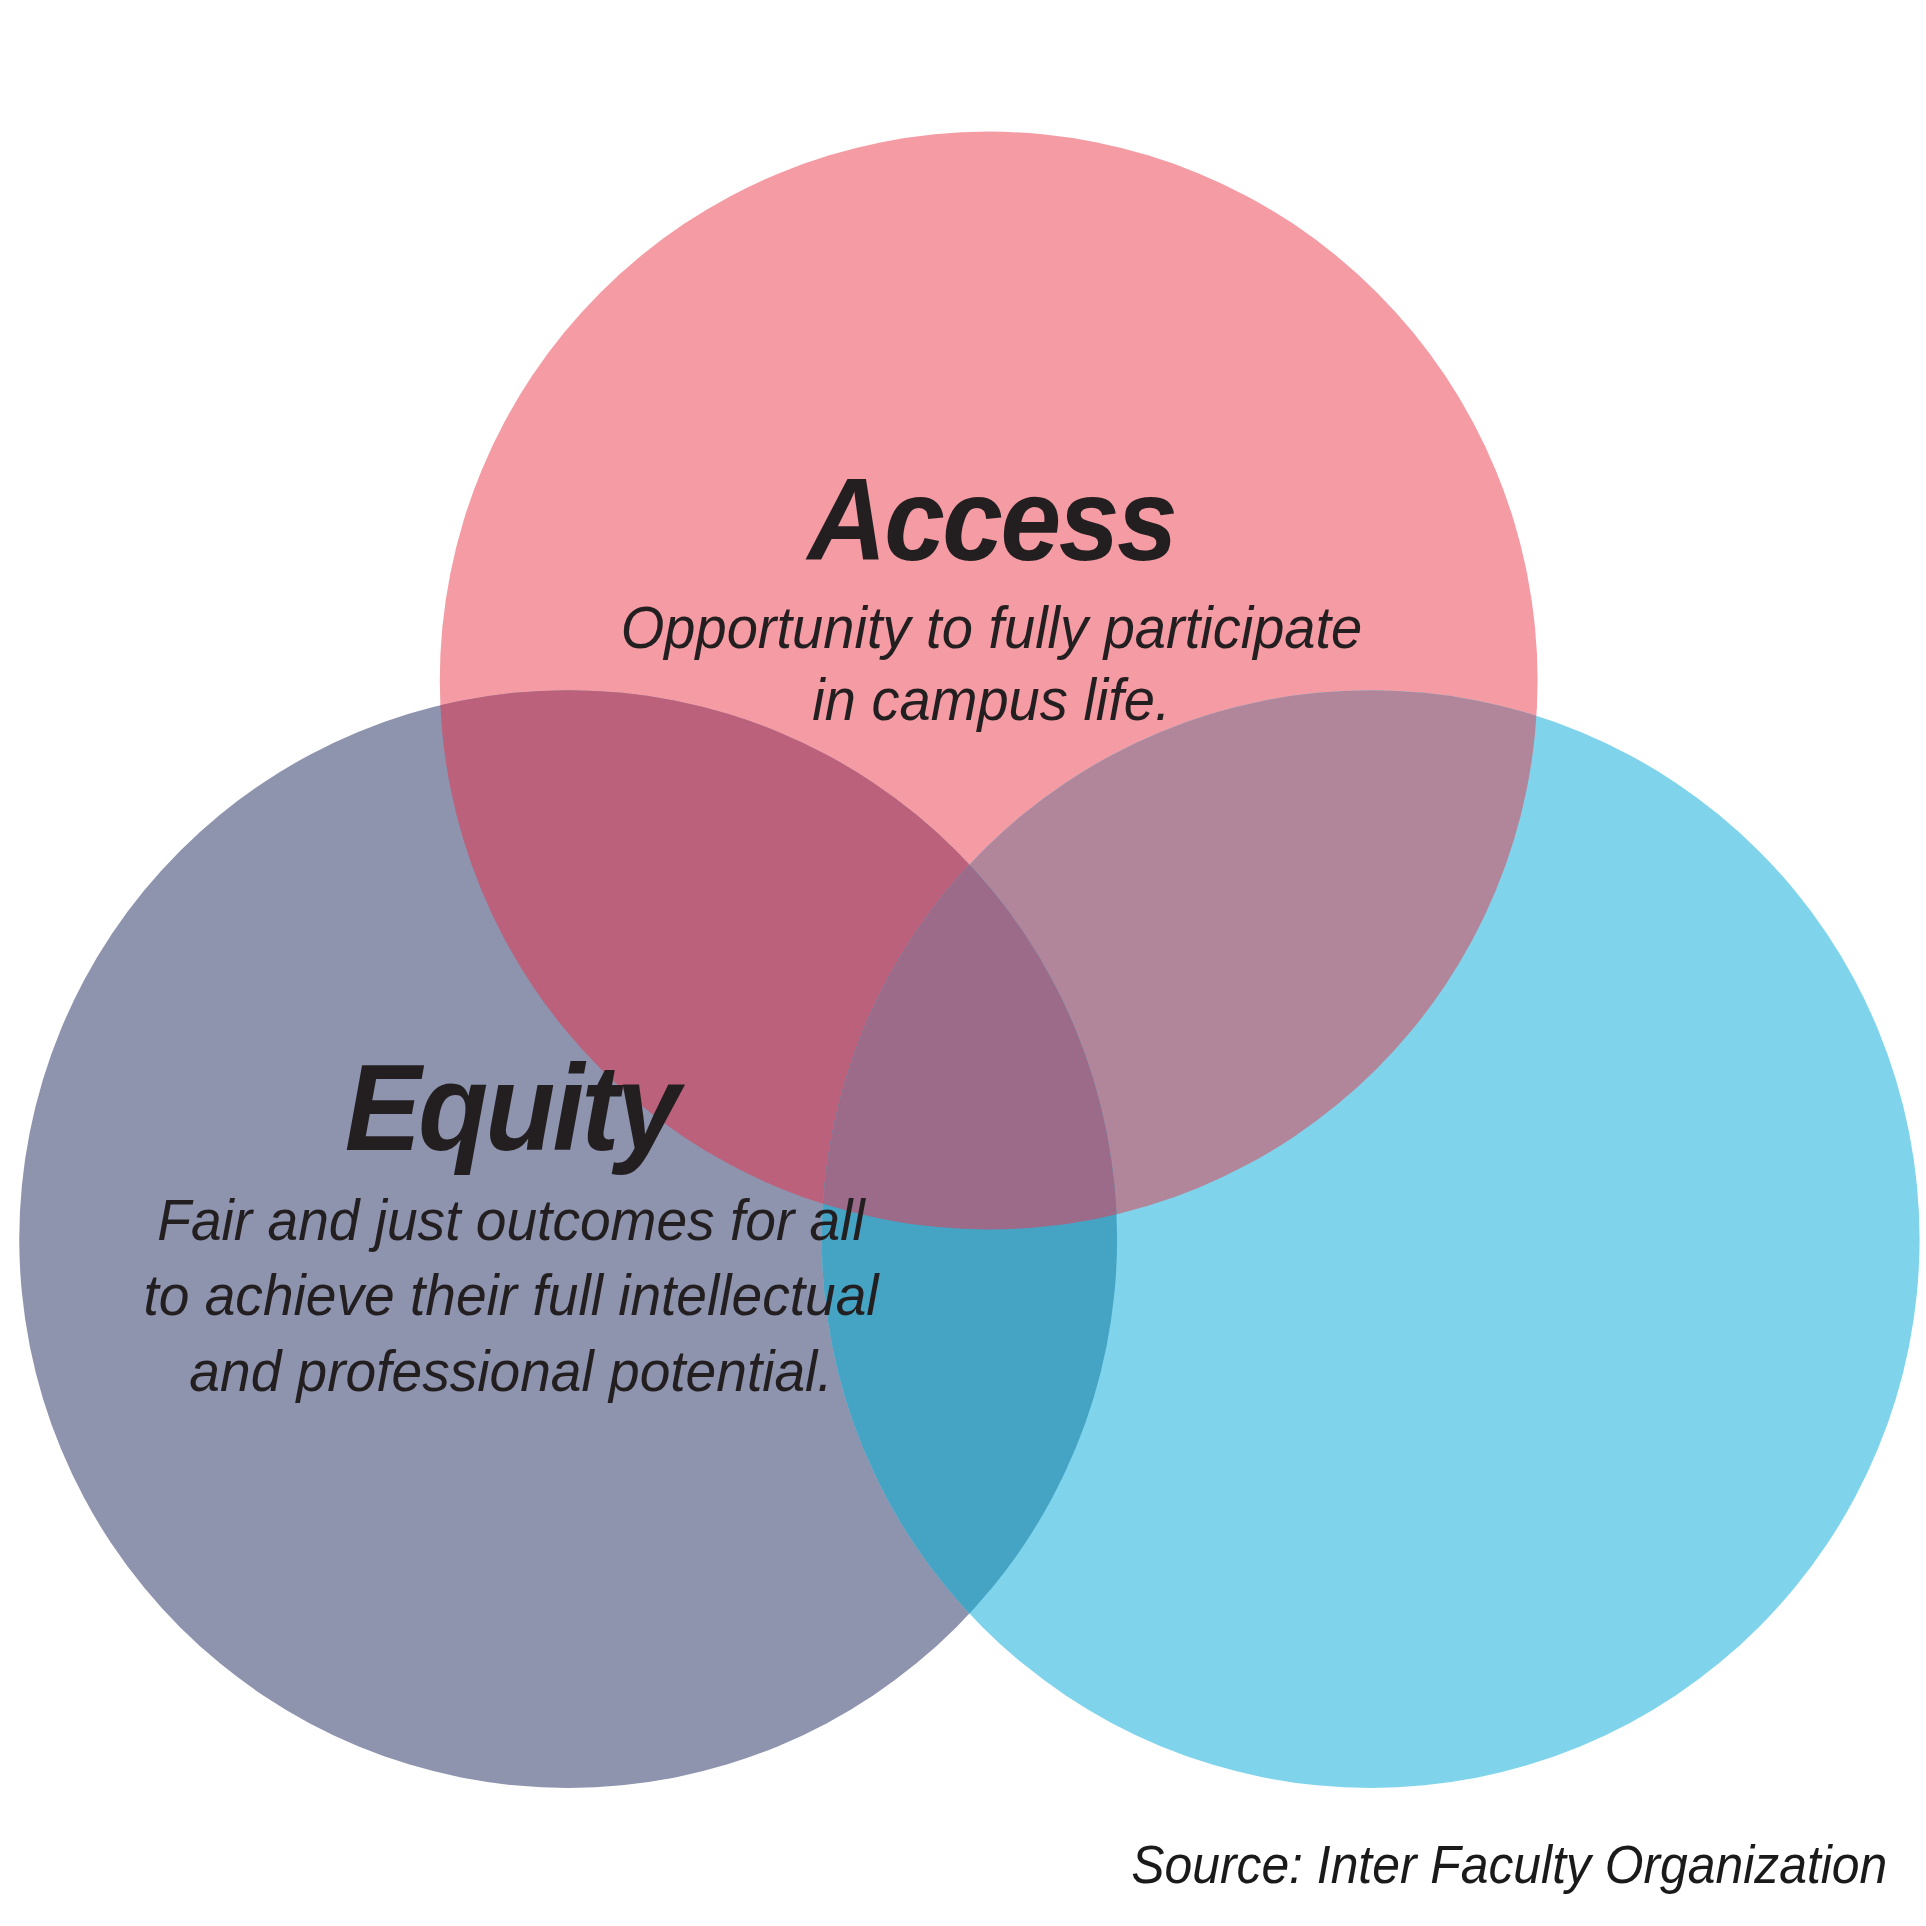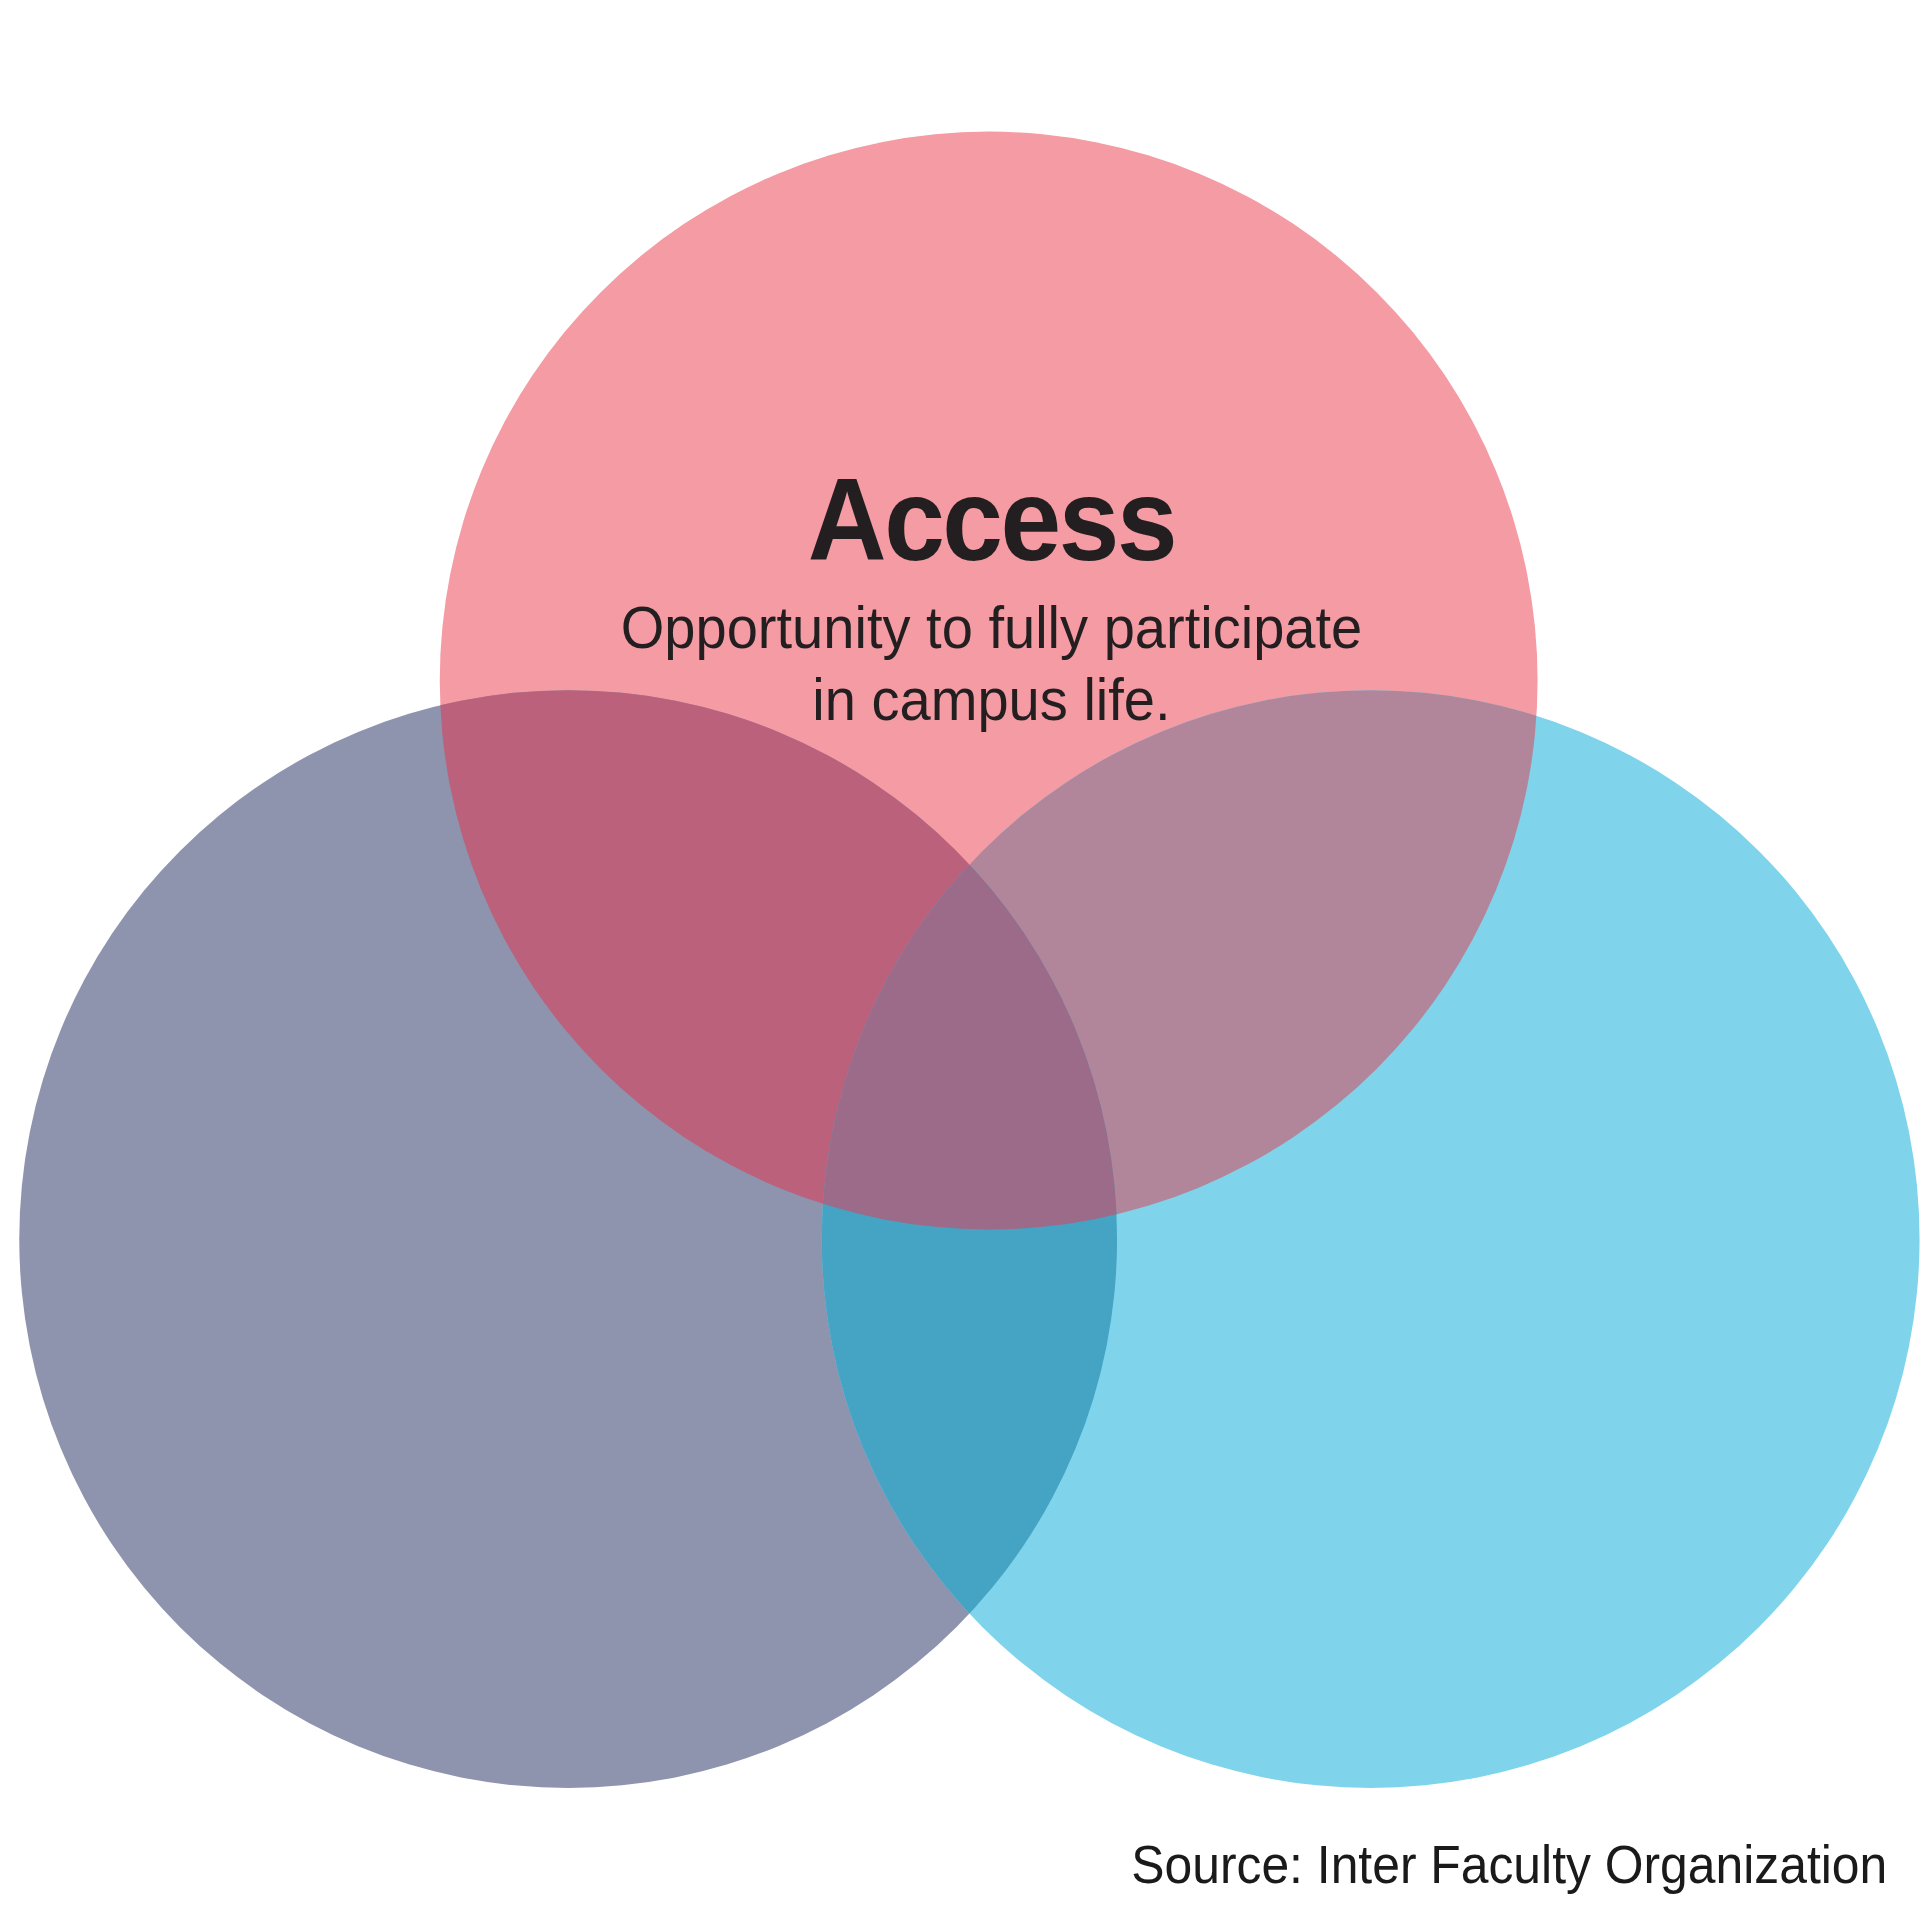--- a/index.html
+++ b/index.html
@@ -28,20 +28,21 @@
     width: 1926px;
     height: 1926px;
   }
   .text-layer {
     position: absolute;
     left: 0;
     top: 0;
     width: 1926px;
     height: 1926px;
     pointer-events: none;
+    font-style: italic;
   }
   .lobe {
     position: absolute;
     text-align: center;
     color: #231f20;
   }
   .lobe-title {
     font-family: "Liberation Sans", "DejaVu Sans", sans-serif;
     font-weight: 700;
     font-stretch: condensed;
@@ -173,19 +174,27 @@
   <div class="text-layer">
 
     <div class="lobe" id="lobe-access">
       <div class="lobe-title">Access</div>
       <div class="lobe-desc">
         <div>Opportunity to fully participate</div>
         <div>in campus life.</div>
       </div>
     </div>
 
+    <div class="lobe" id="lobe-equity">
+      <div class="lobe-title">Equity</div>
+      <div class="lobe-desc">
+        <div>Fair and just outcomes for all</div>
+        <div>to achieve their full intellectual</div>
+        <div>and professional potential.</div>
+      </div>
+    </div>
 
 
     <div id="source-credit">Source: Inter Faculty Organization</div>
 
   </div>
 </div>
 
 
 </body></html>

